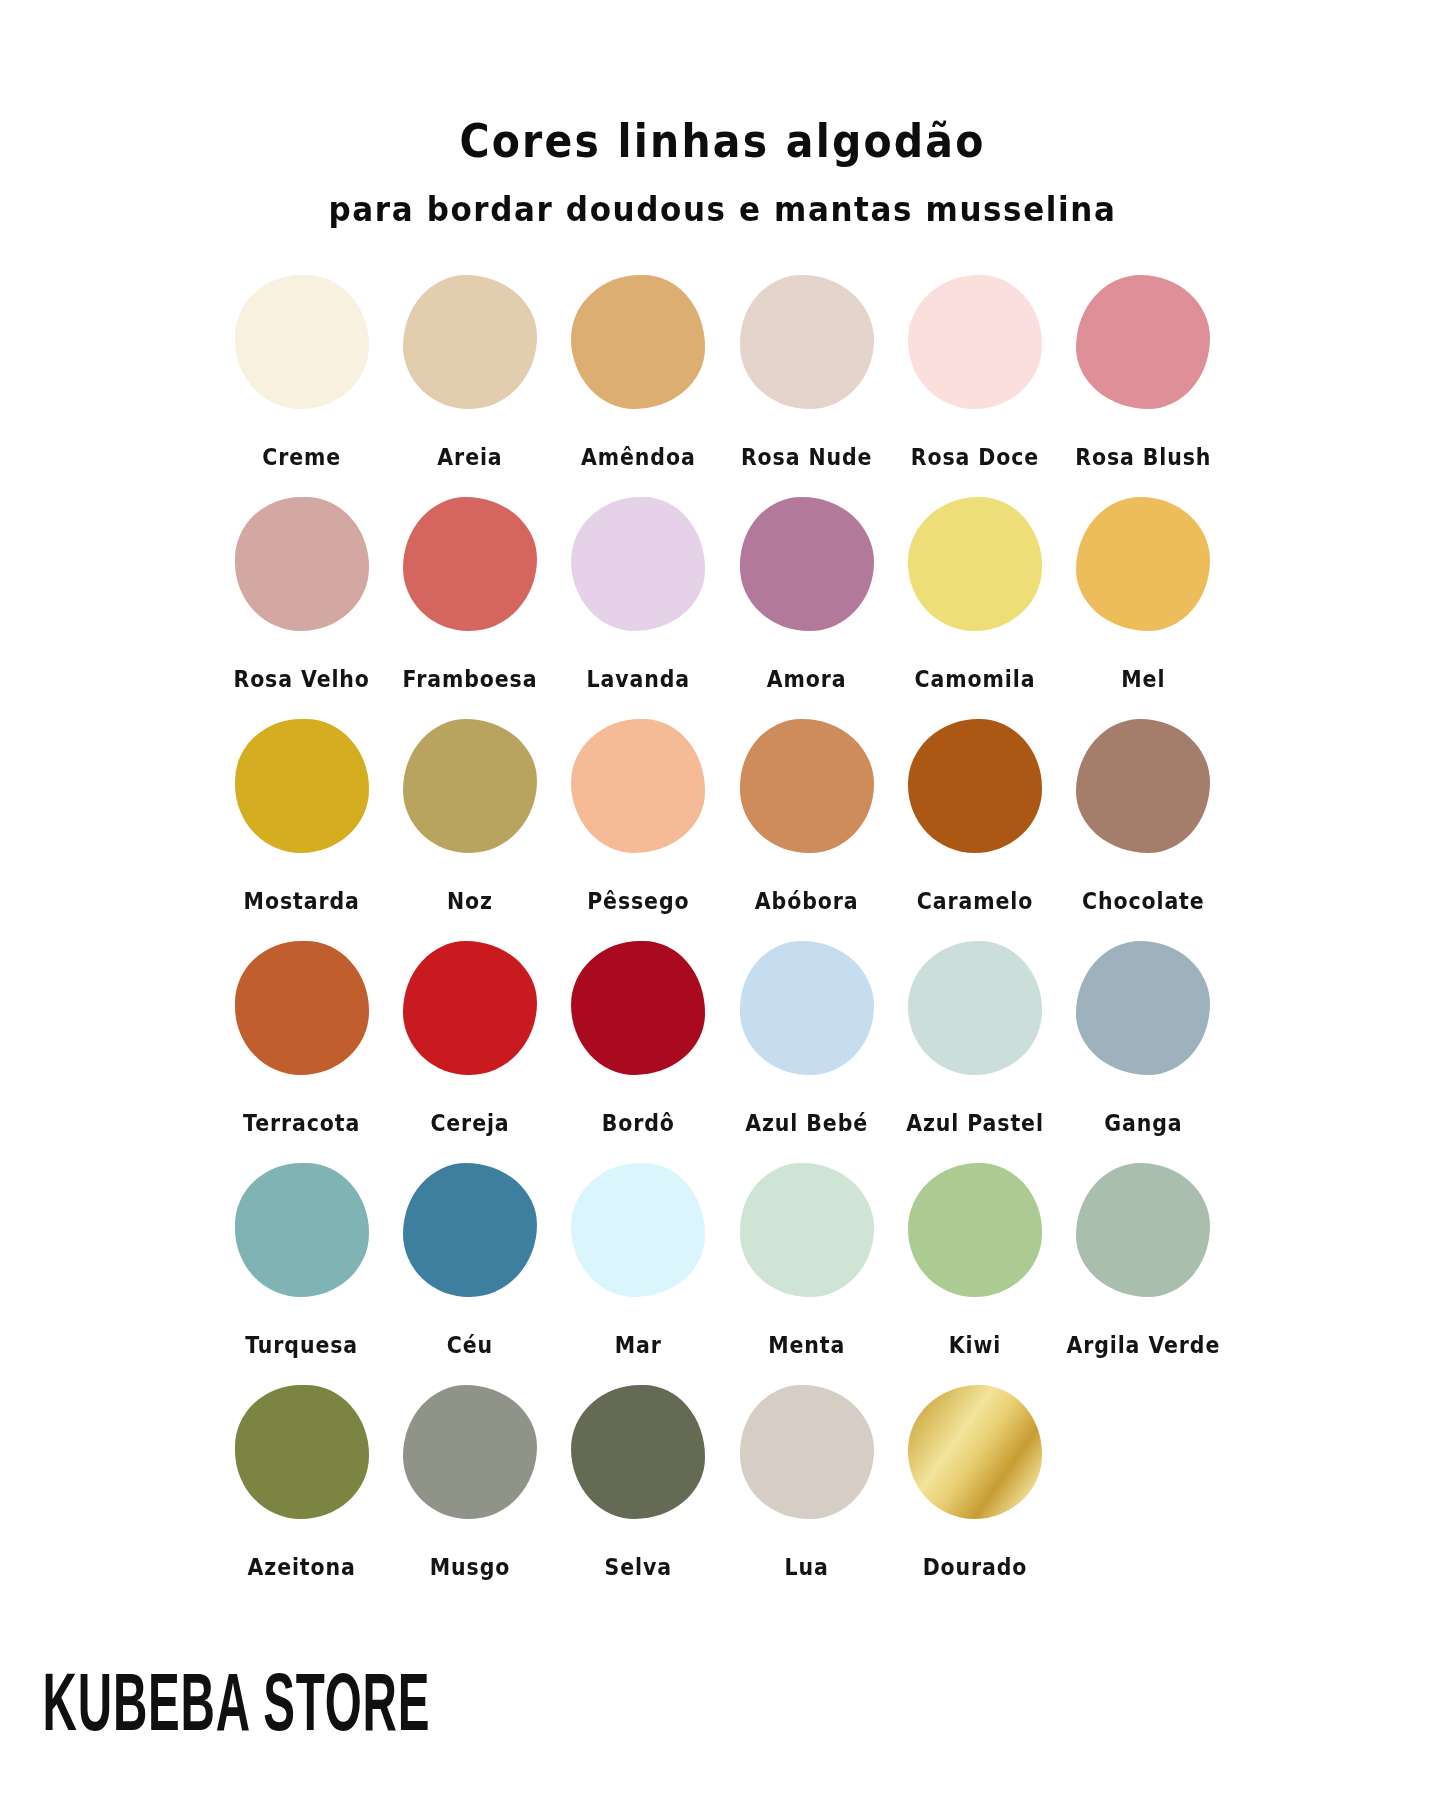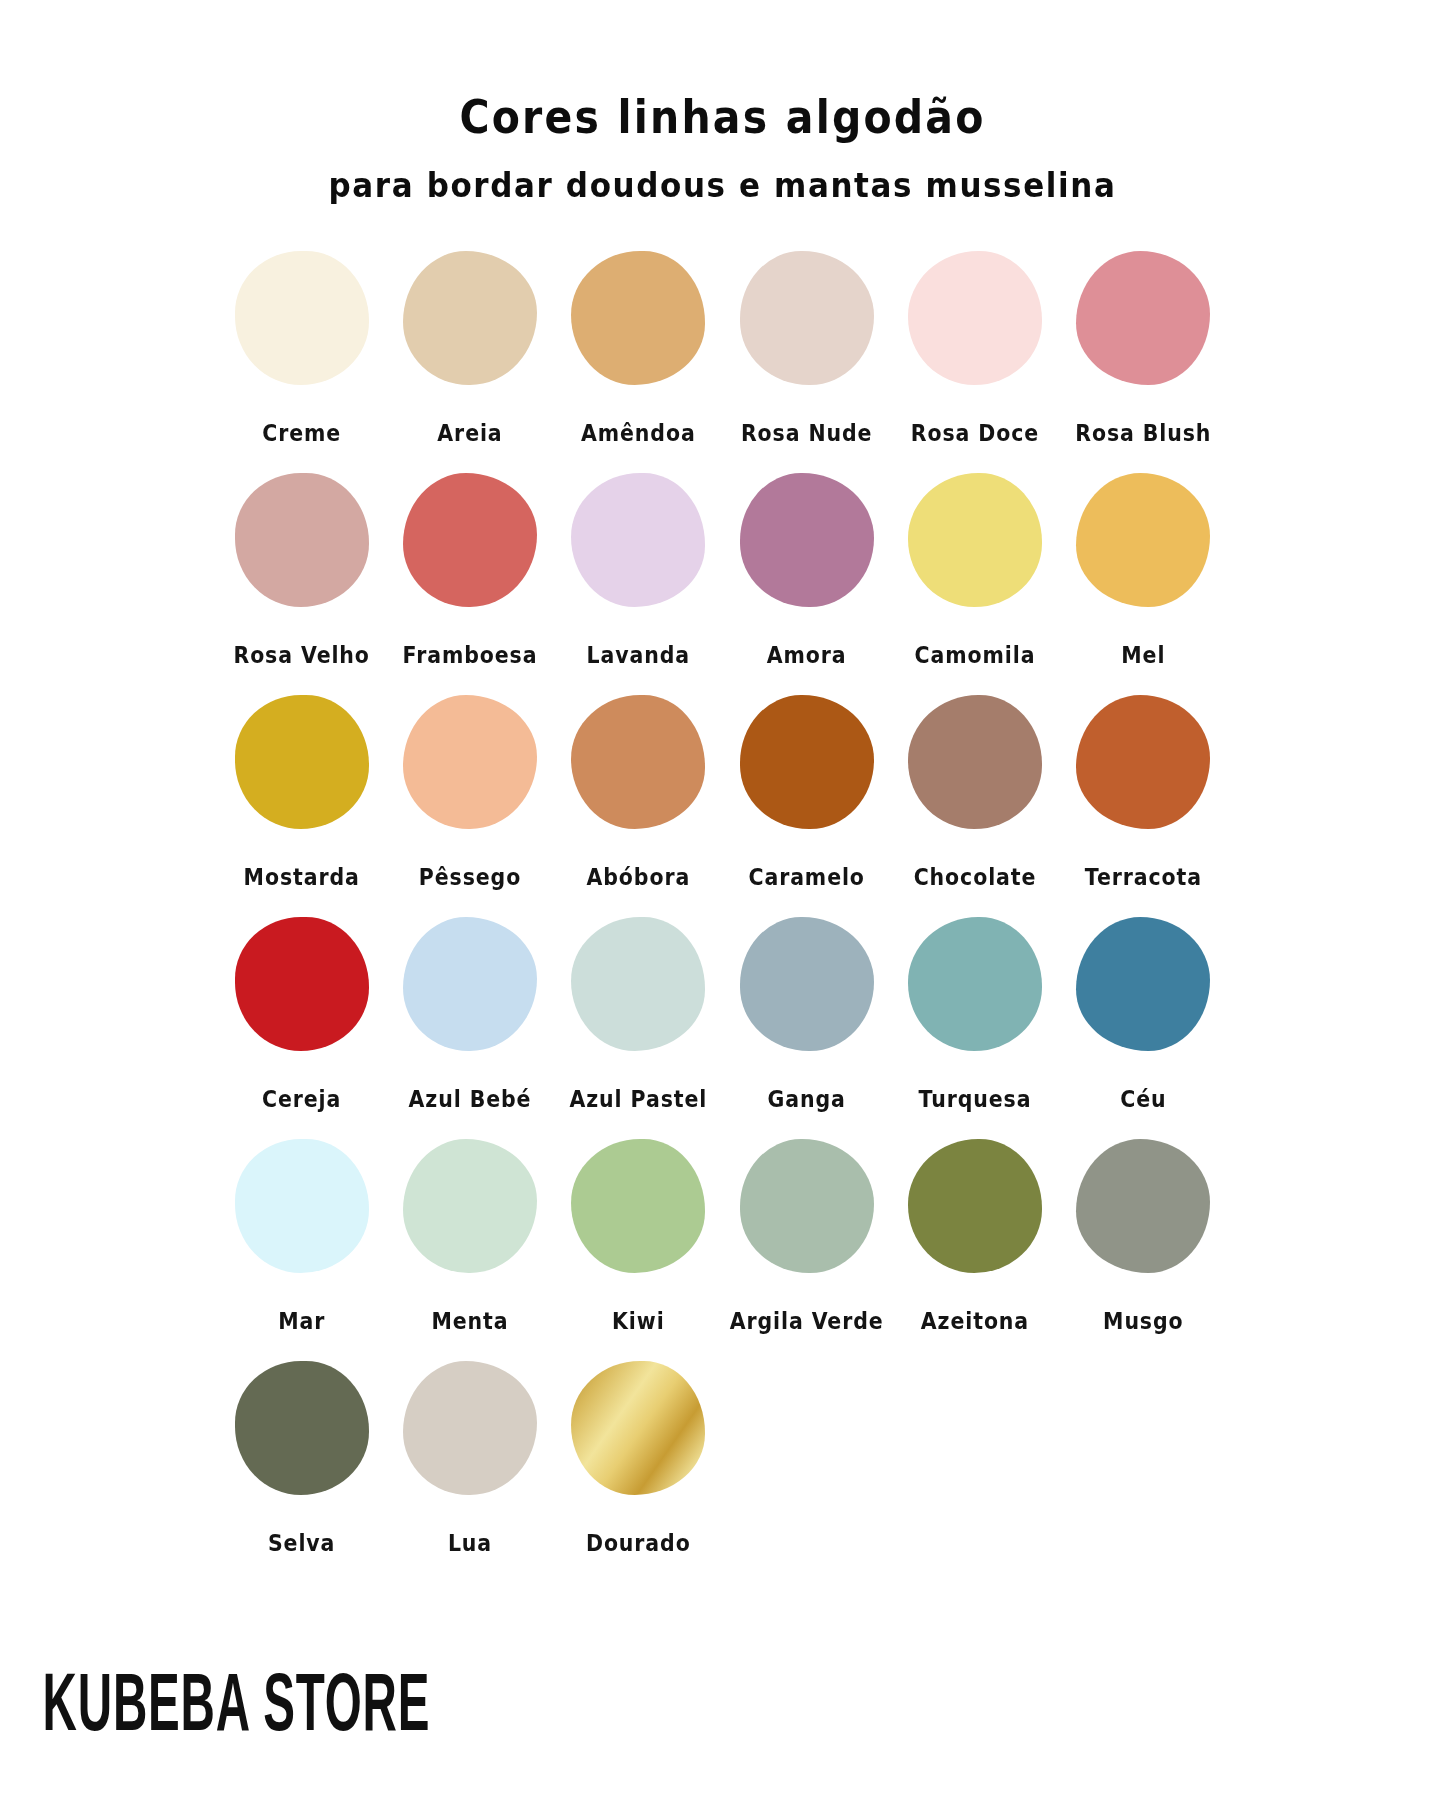--- a/index.html
+++ b/index.html
@@ -16,21 +16,21 @@
   .poster {
     position: relative;
     width: 1445px;
     height: 1806px;
     background: #ffffff;
     box-sizing: border-box;
   }
 
   
   .header {
-    padding-top: 92px;
+    padding-top: 116px;
     text-align: center;
   }
   .title {
     font-family: "DejaVu Sans", sans-serif;
     font-size: 41px;
     font-weight: 700;
     letter-spacing: 2.2px;
     color: #0d0d0d;
     line-height: 1.15;
     margin: 0;
@@ -200,20 +200,26 @@
         <div class="label">Mel</div>
       </div>
       <div class="cell">
         <div class="swatch-wrap">
           <div class="swatch" style="background: rgb(212, 174, 32);"></div>
         </div>
         <div class="label">Mostarda</div>
       </div>
       <div class="cell">
         <div class="swatch-wrap">
+          <div class="swatch" style="background: rgb(185, 164, 95);"></div>
+        </div>
+        <div class="label">Noz</div>
+      </div>
+      <div class="cell">
+        <div class="swatch-wrap">
           <div class="swatch" style="background: rgb(244, 187, 150);"></div>
         </div>
         <div class="label">Pêssego</div>
       </div>
       <div class="cell">
         <div class="swatch-wrap">
           <div class="swatch" style="background: rgb(206, 139, 92);"></div>
         </div>
         <div class="label">Abóbora</div>
       </div>
@@ -233,20 +239,26 @@
         <div class="swatch-wrap">
           <div class="swatch" style="background: rgb(192, 95, 45);"></div>
         </div>
         <div class="label">Terracota</div>
       </div>
       <div class="cell">
         <div class="swatch-wrap">
           <div class="swatch" style="background: rgb(201, 26, 32);"></div>
         </div>
         <div class="label">Cereja</div>
+      </div>
+      <div class="cell">
+        <div class="swatch-wrap">
+          <div class="swatch" style="background: rgb(169, 10, 32);"></div>
+        </div>
+        <div class="label">Bordô</div>
       </div>
       <div class="cell">
         <div class="swatch-wrap">
           <div class="swatch" style="background: rgb(198, 221, 239);"></div>
         </div>
         <div class="label">Azul Bebé</div>
       </div>
       <div class="cell">
         <div class="swatch-wrap">
           <div class="swatch" style="background: rgb(204, 222, 218);"></div>

